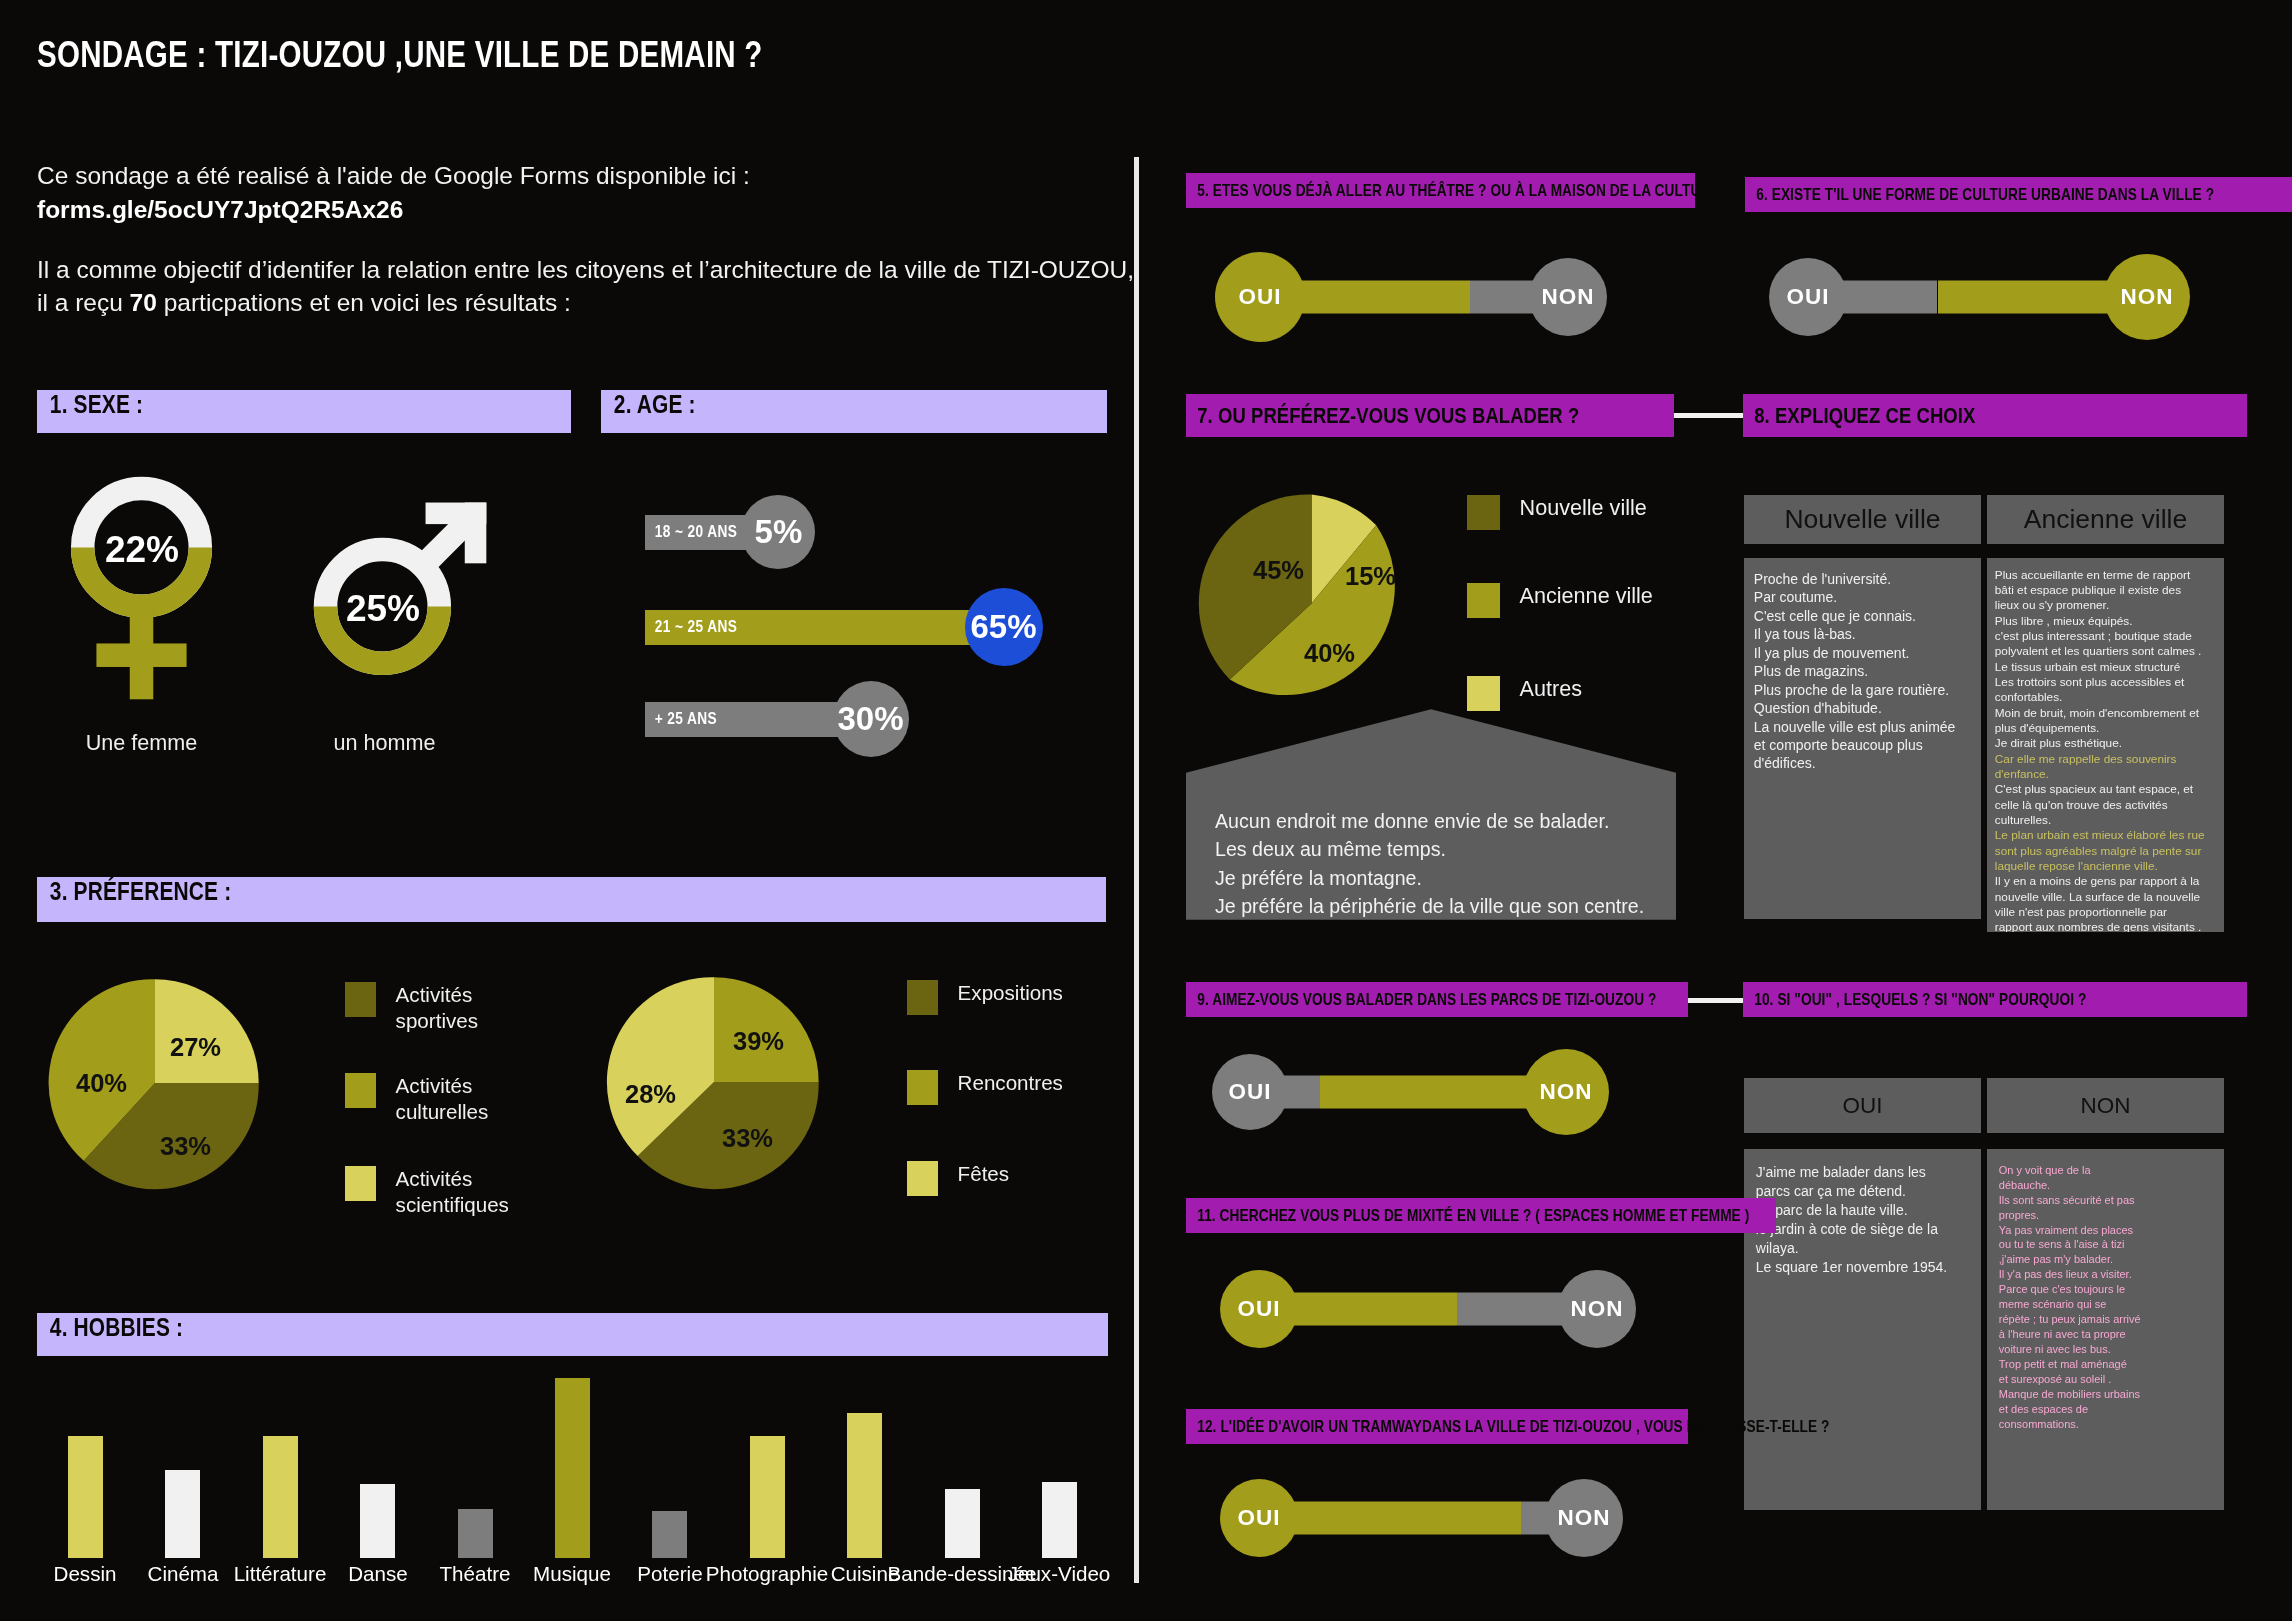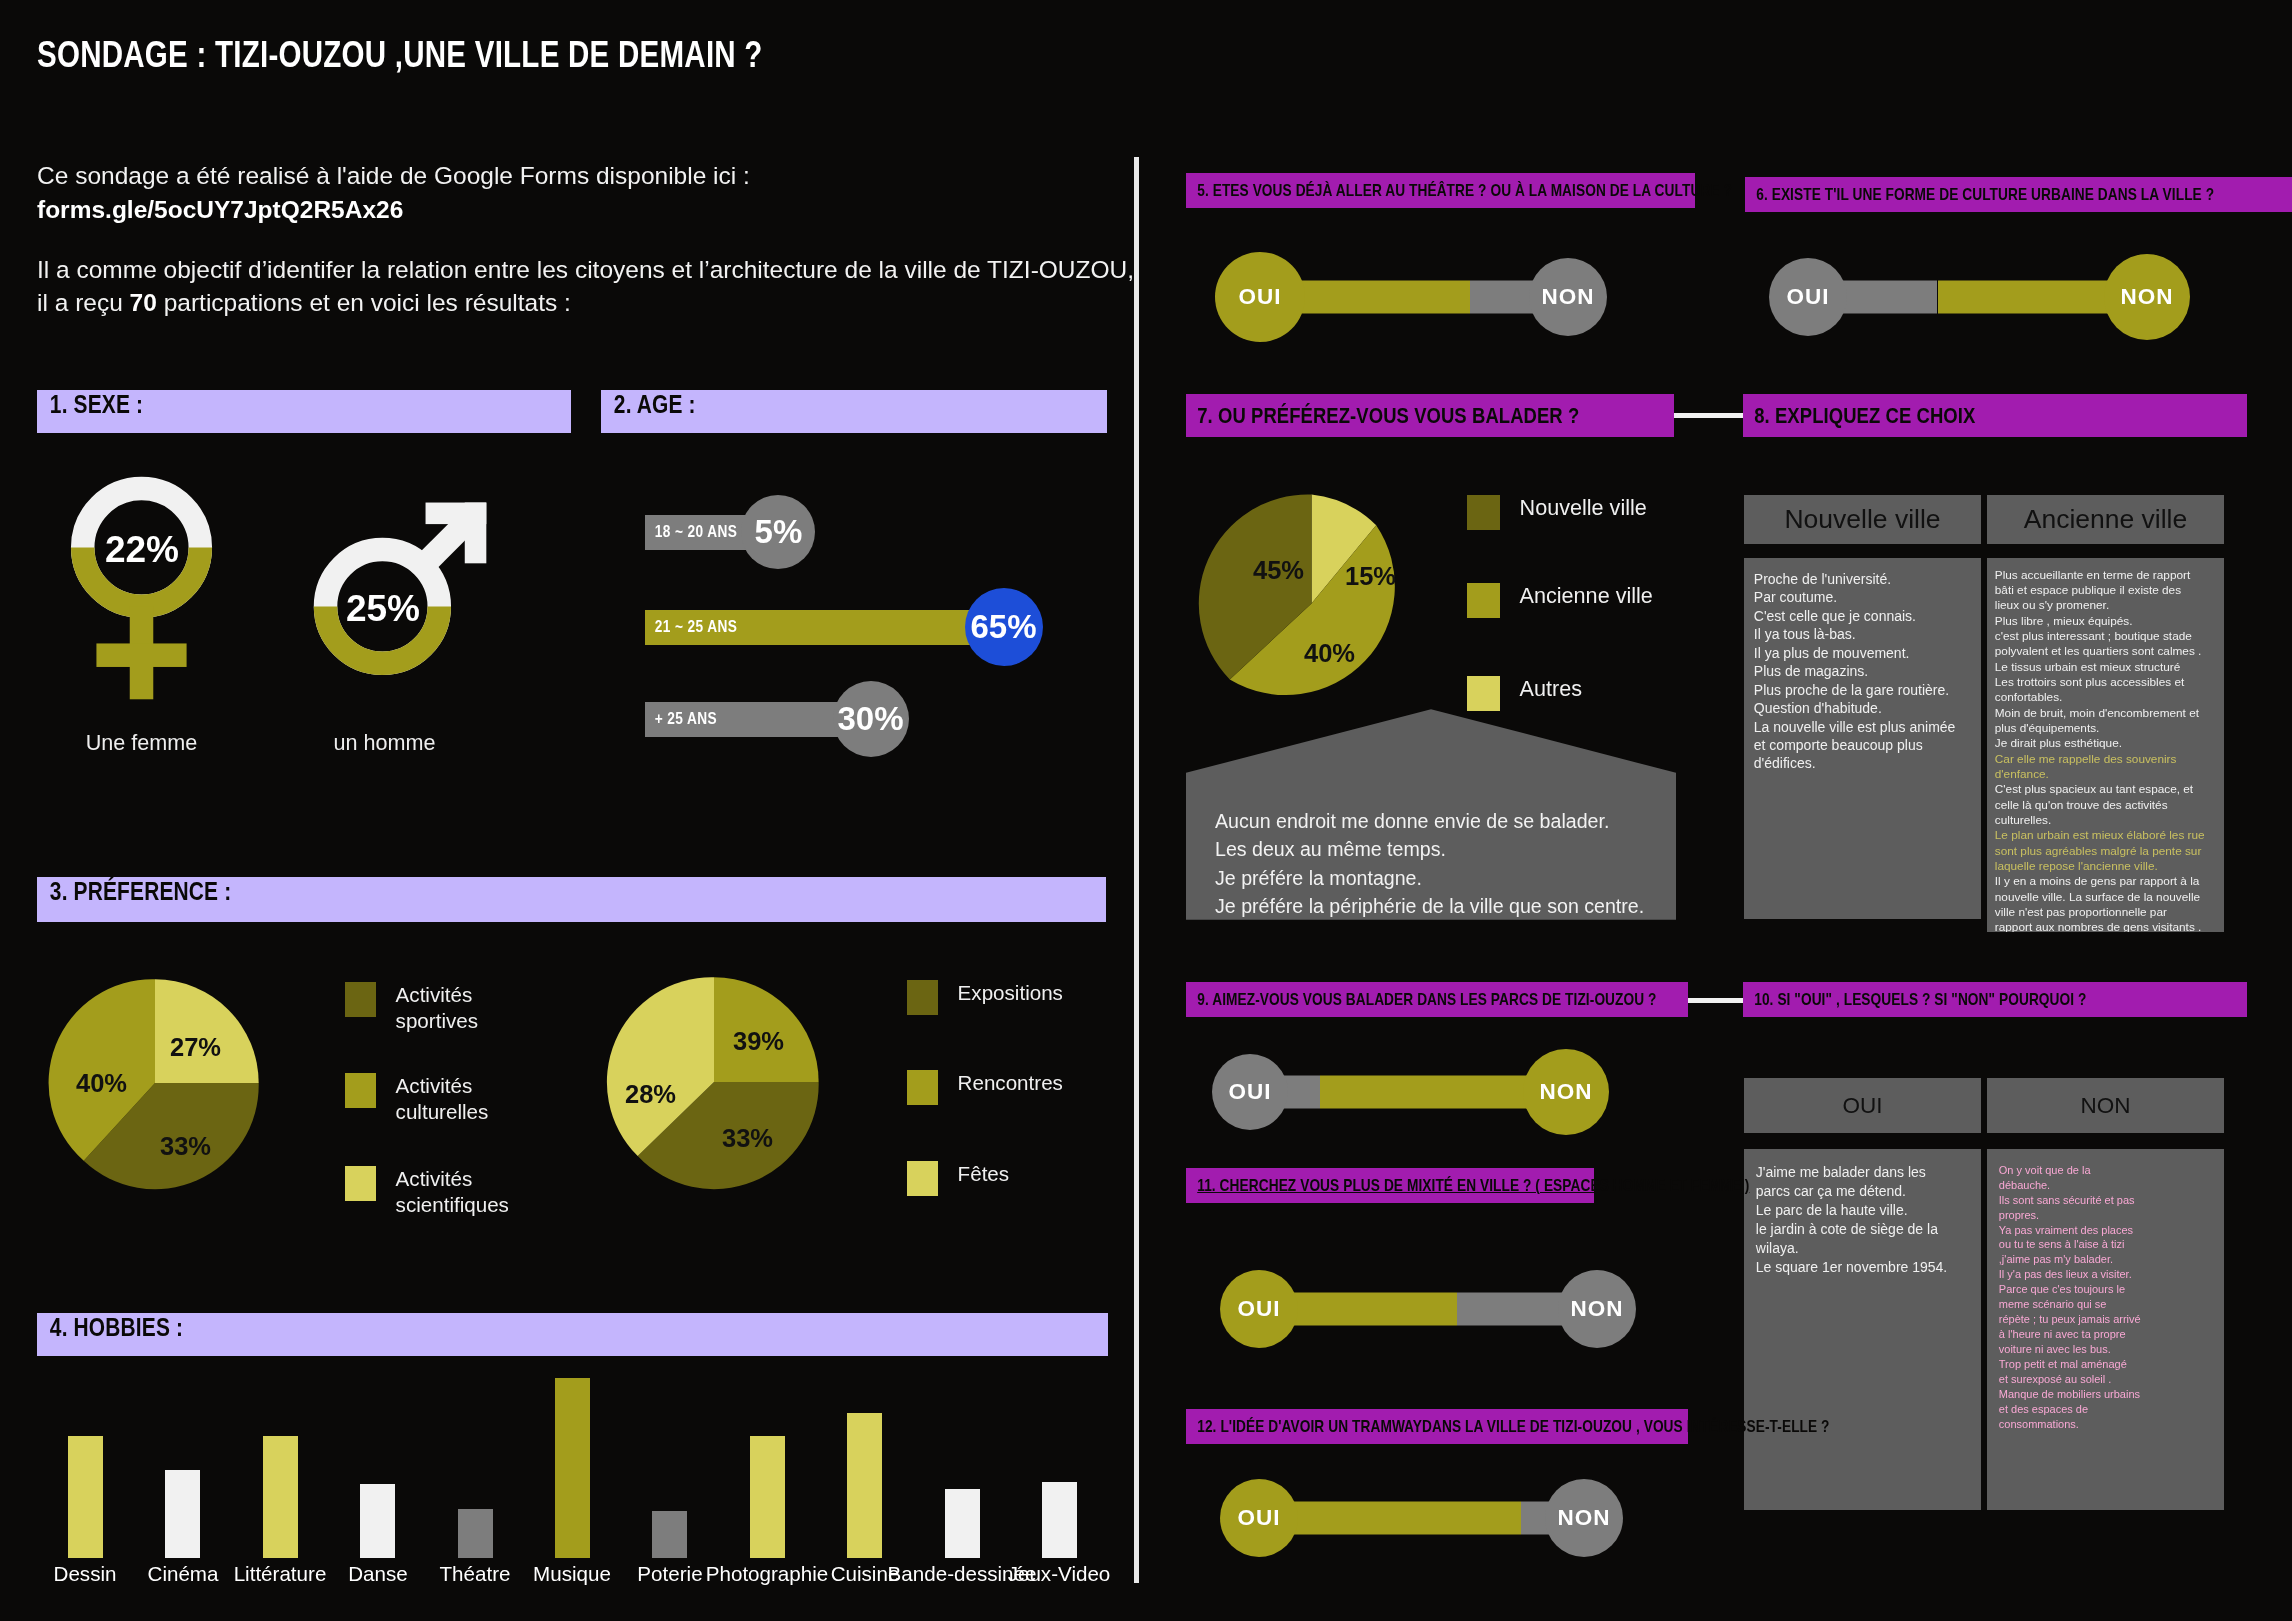--- a/index.html
+++ b/index.html
@@ -363,21 +363,21 @@
 répète ; tu peux jamais arrivé
 à l'heure ni avec ta propre
 voiture ni avec les bus.
 Trop petit et mal aménagé
 et surexposé au soleil .
 Manque de mobiliers urbains
 et des espaces de
 consommations.</p>
 </div>
 
-<div class="q-bar" style="left:1186px;top:1168px;width:408px;height:35px;text-decoration:underline;">
+<div class="q-bar" style="left:1186px;top:1198px;width:590px;height:35px;">
   <span class="cond">11. CHERCHEZ VOUS PLUS DE MIXITÉ EN VILLE ? ( ESPACES HOMME ET FEMME )</span>
 </div>
 <div class="dumb" style="left:1220px;top:1264px;width:417px;height:90px;">
   <div class="track" style="left:41px;width:196px;background:#a39d1c;"></div>
   <div class="track" style="left:237px;width:118px;background:#7d7d7d;"></div>
   <div class="knob" style="left:0;width:78px;height:78px;background:#a39d1c;">OUI</div>
   <div class="knob" style="left:338px;width:78px;height:78px;background:#7d7d7d;">NON</div>
 </div>
 
 <div class="q-bar" style="left:1186px;top:1409px;width:502px;height:35px;">

